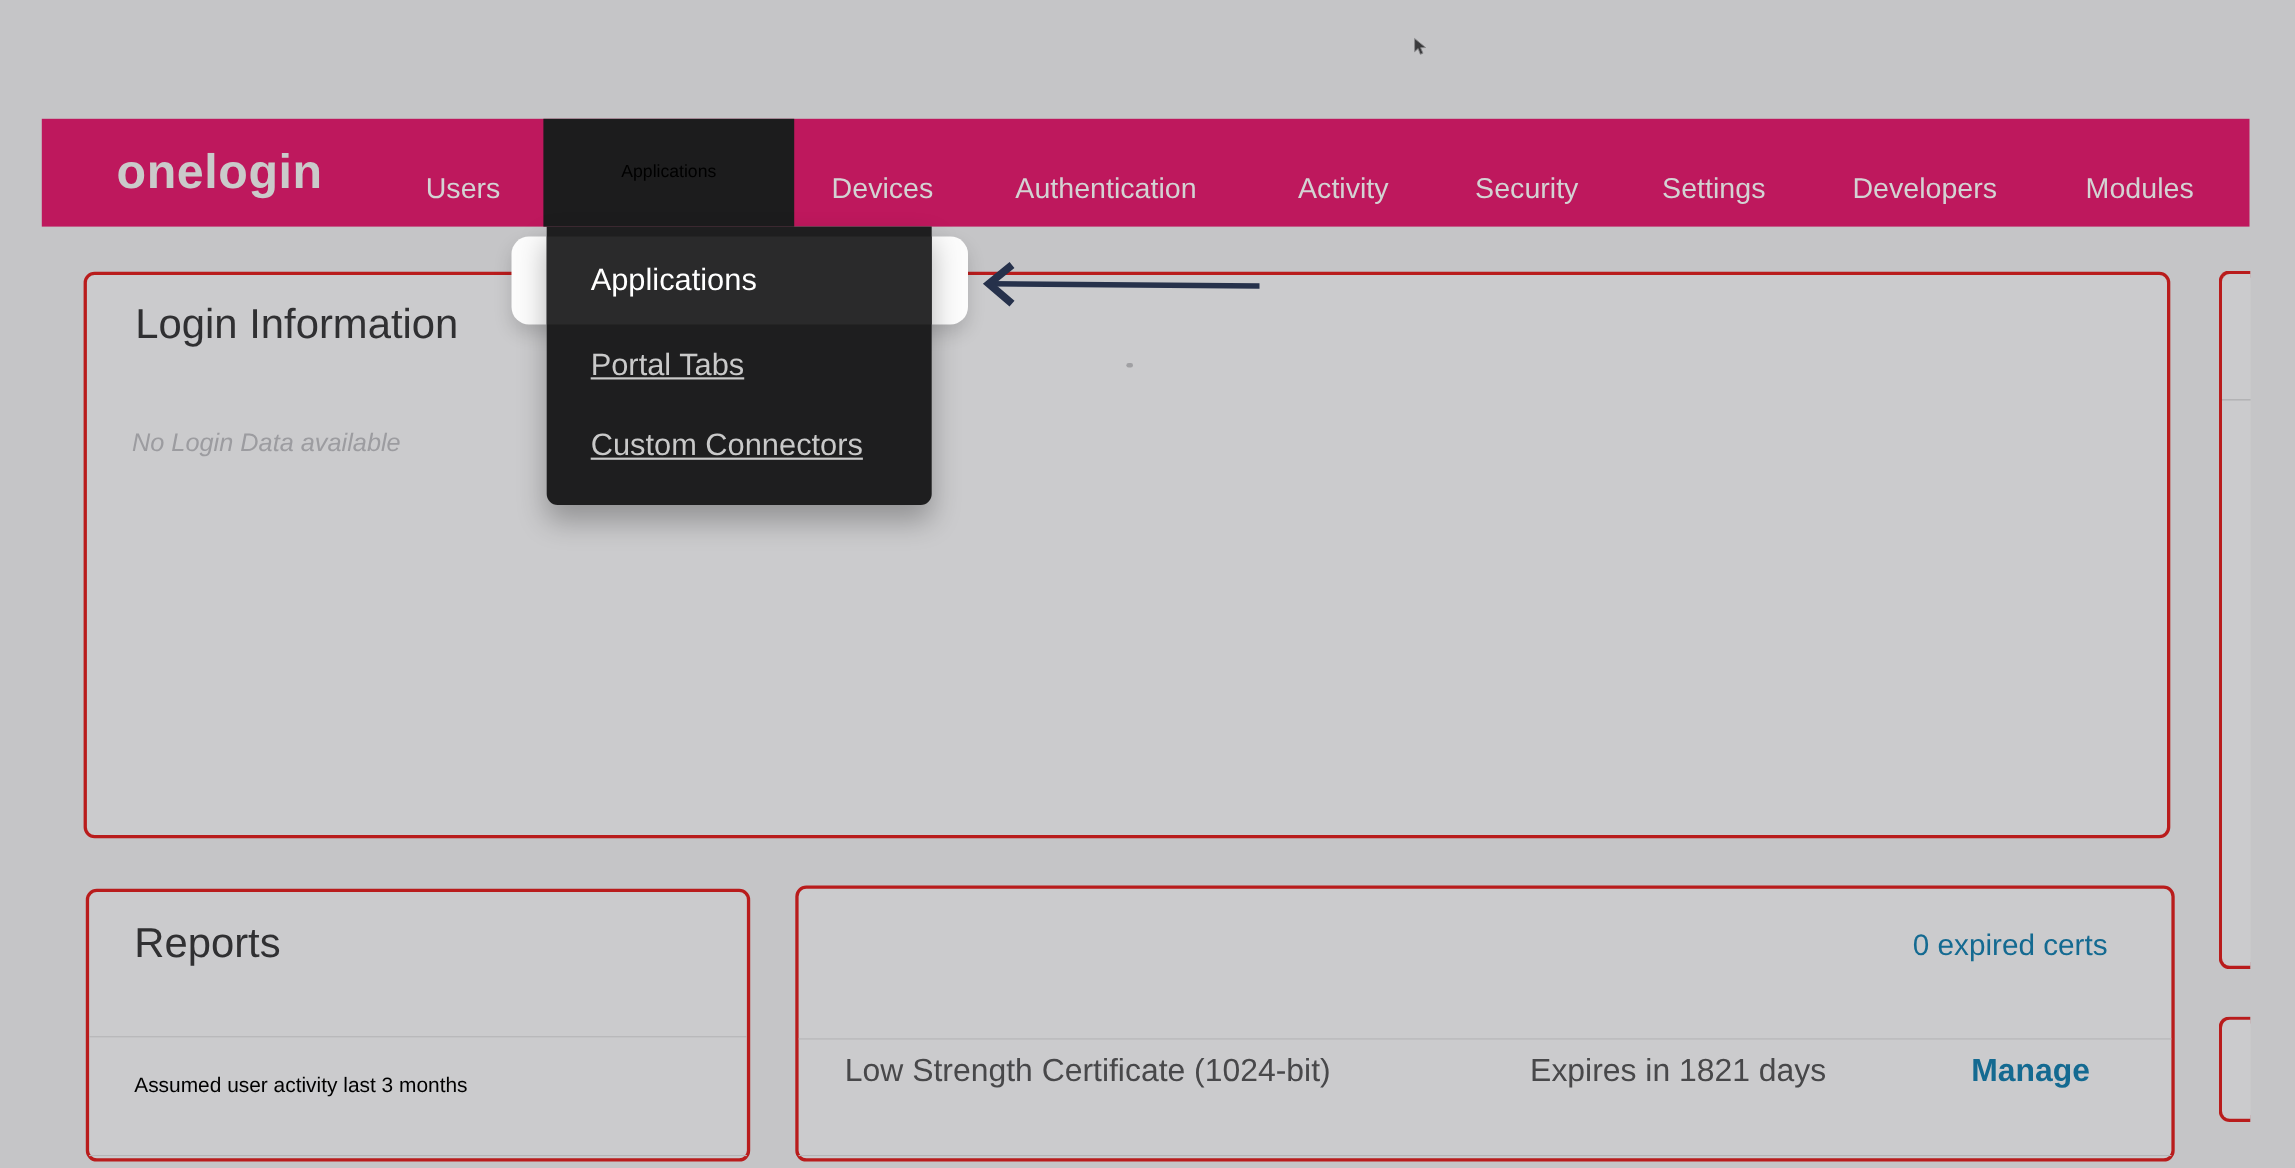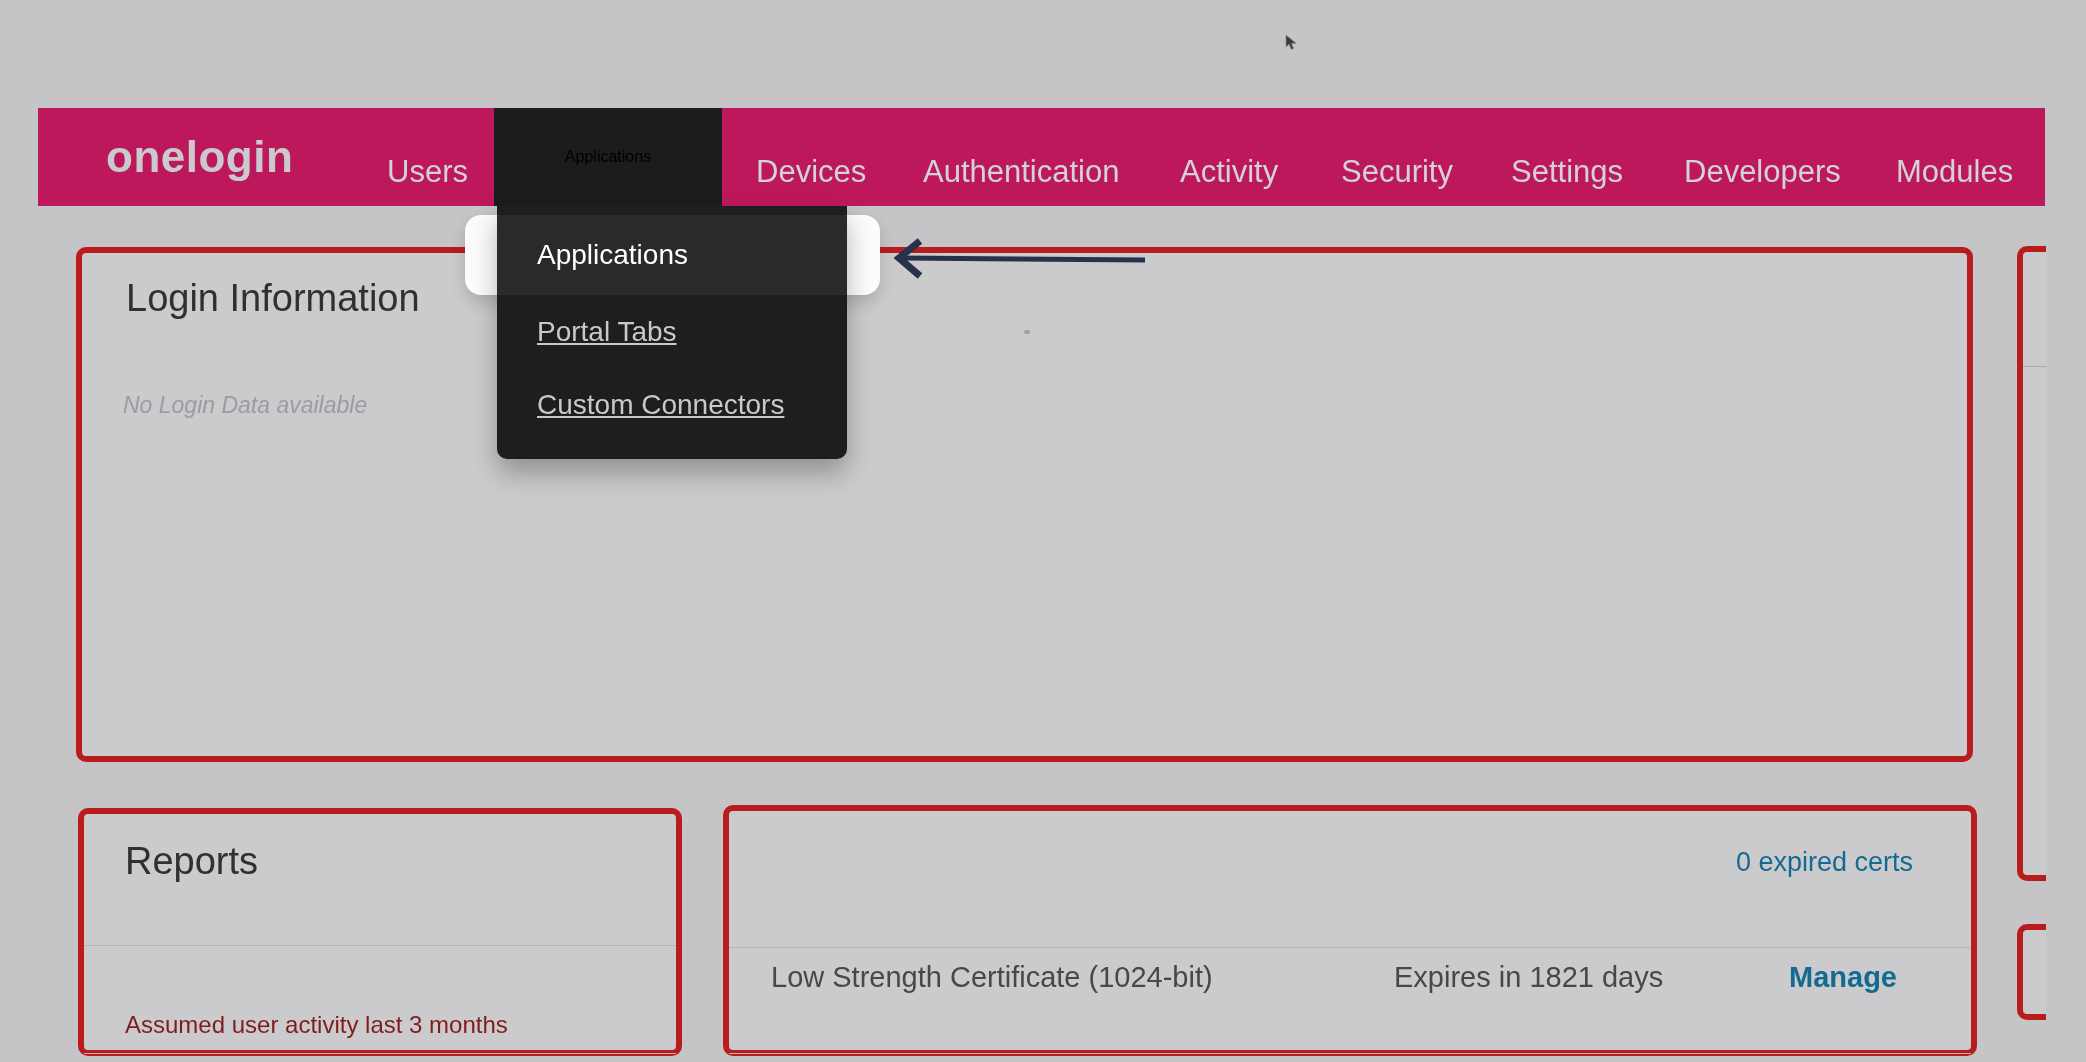--- a/index.html
+++ b/index.html
@@ -5,52 +5,52 @@
   html,body{margin:0;padding:0;background:#c5c5c7;}
   body{width:2086px;height:1062px;position:relative;overflow:hidden;
        font-family:"Liberation Sans",sans-serif;}
   .abs{position:absolute;}
 
   
   .navbar{left:38px;top:108px;width:2007px;height:98px;background:#be185d;z-index:3;}
   .brand{left:68px;top:0;height:98px;display:flex;align-items:center;
          font-size:44px;font-weight:600;letter-spacing:0.5px;color:#cacaca;}
   .nav-label{top:0;height:127px;display:flex;align-items:center;
-             font-size:31px;color:#d3d3d3;cursor:pointer;}
+             font-size:26px;color:#d3d3d3;cursor:pointer;}
   .nav-active-block{left:456px;top:0;width:228px;height:98px;background:#1c1c1d;
                     display:flex;align-items:center;justify-content:center;}
 
   
   .white-callout{left:465px;top:215px;width:415px;height:80px;background:#fcfcfc;
                  border-radius:16px;z-index:2;box-shadow:0 8px 16px rgba(0,0,0,.15);}
   .dropdown{left:497px;top:206px;width:350px;height:253px;background:#1e1e1f;
             border-radius:0 0 10px 10px;z-index:4;box-shadow:0 14px 26px rgba(0,0,0,.28);}
   .dd-item{position:absolute;left:0;width:100%;display:flex;align-items:center;
            box-sizing:border-box;padding-left:40px;font-size:28px;color:#c9c9c9;cursor:pointer;}
   .dd-item.hover{top:9px;height:80px;background:#2a2a2b;color:#ffffff;}
   .dd-item.i2{top:95px;height:62px;text-decoration:underline;}
   .dd-item.i3{top:168px;height:62px;text-decoration:underline;}
 
   .arrow-svg{left:890px;top:235px;z-index:6;}
   .cursor-svg{left:1284px;top:34px;z-index:7;}
   .artifact-dot{left:1024px;top:330px;width:6px;height:4px;border-radius:2px;
                 background:rgba(125,125,130,.55);z-index:1;}
 
   
-  .card{background:#cbcbcd;border:6px solid #b91c1c;border-radius:10px;
+  .card{background:#cbcbcd;border:3px solid #b91c1c;border-radius:10px;
         box-sizing:border-box;position:absolute;}
   .card-title{position:absolute;font-size:38px;color:#303032;}
   .hr{position:absolute;left:0;right:0;height:1px;background:#b5b5b7;}
 
   .login-card{left:76px;top:247px;width:1897px;height:515px;}
   .login-empty{position:absolute;left:41px;top:139px;font-size:23px;font-style:italic;
                color:#9c9ca0;}
 
   .reports-card{left:78px;top:808px;width:604px;height:248px;}
-  .report-row{position:absolute;left:41px;top:166px;font-size:24px;color:#7f1d1d;cursor:pointer;margin-top:31px;}
+  .report-row{position:absolute;left:41px;top:166px;font-size:19px;color:#000000;cursor:pointer;}
 
   .cert-card{left:723px;top:805px;width:1254px;height:251px;}
   .link{color:#146a91;cursor:pointer;}
   .cert-expired{position:absolute;right:58px;top:36px;font-size:27px;}
   .cert-name{position:absolute;left:42px;top:150px;font-size:29px;color:#48484a;}
   .cert-expires{position:absolute;left:665px;top:150px;font-size:29px;color:#48484a;}
   .cert-manage{position:absolute;right:74px;top:150px;font-size:29px;font-weight:700;}
 
   .sliver-a{left:2017px;top:246px;width:29px;height:635px;border-radius:10px 0 0 10px;
             border-right:none;}

